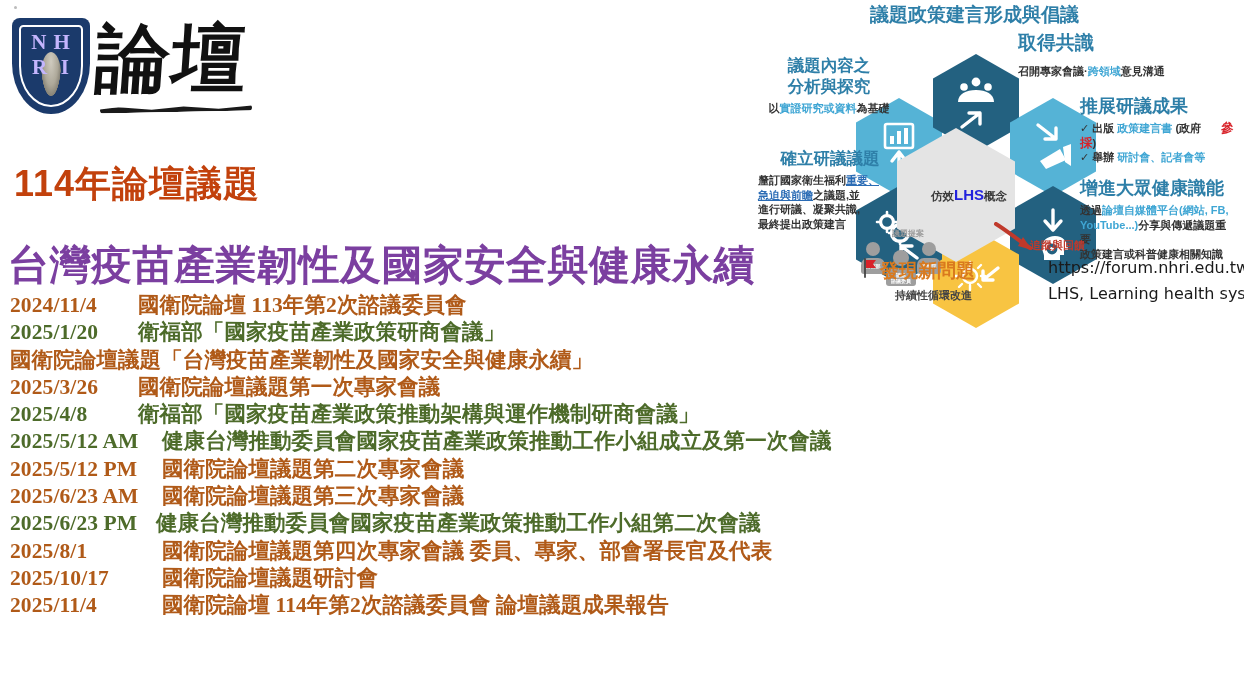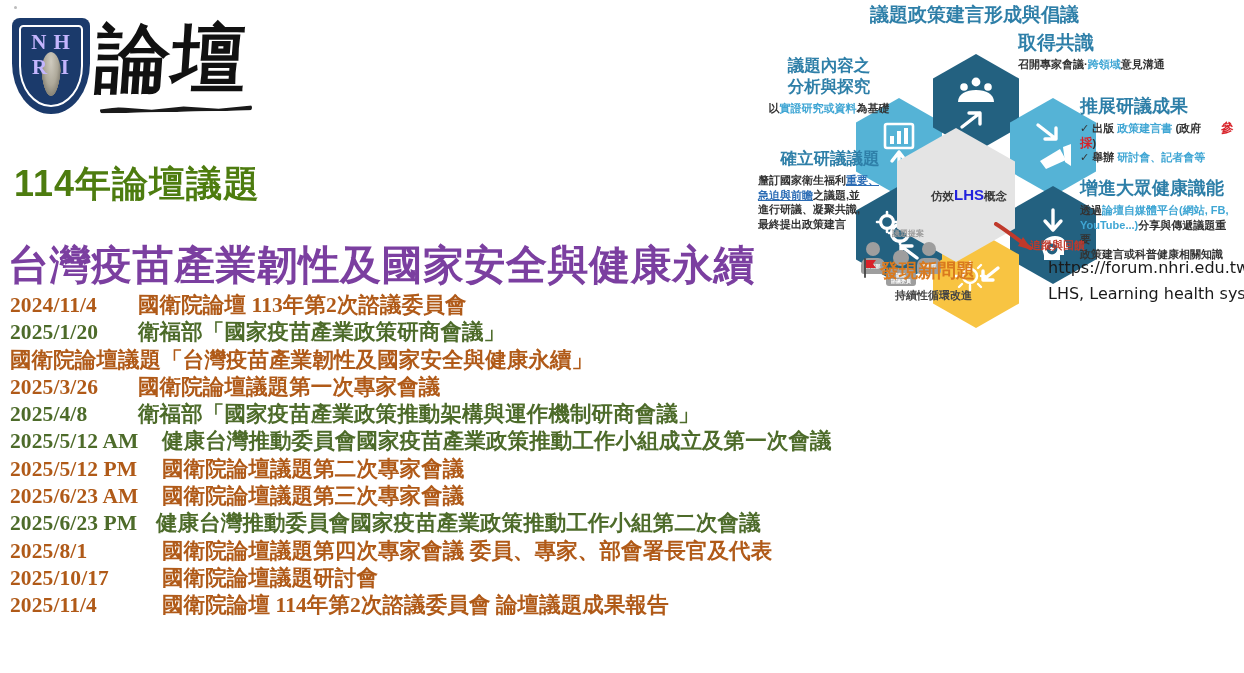--- a/index.html
+++ b/index.html
@@ -45,21 +45,21 @@
   #logo-underline {
     position:absolute; left:92px; top:96px; width:152px; height:6px;
     background:#1a1a1a; border-radius:3px;
     transform: rotate(-1.2deg);
     clip-path: polygon(0 30%, 12% 0, 34% 55%, 55% 10%, 78% 60%, 100% 18%, 100% 100%, 0 100%);
   }
 
   
   #year-title {
     position:absolute; left:14px; top:160px;
-    font-size:36px; font-weight:700; color:#4d7c0f; letter-spacing:1px;
+    font-size:36px; font-weight:700; color:#c2410c; letter-spacing:1px;
     white-space:nowrap;
   }
   #main-title {
     position:absolute; left:8px; top:238px;
     font-size:41px; font-weight:700; color:#7B3FA0; letter-spacing:0.5px;
     white-space:nowrap;
   }
 
   
   #timeline { position:absolute; left:10px; top:292px; width:950px; }
@@ -308,21 +308,21 @@
       <div class="cap-b" style="margin-top:4px; padding-left:12px;">
         <div><span>釐訂國家衛生福利</span><span class="hl-blue" style="text-decoration:underline">重要、</span></div>
         <div><span class="hl-blue" style="text-decoration:underline">急迫與前瞻</span><span>之議題,並</span></div>
         <div>進行研議、凝聚共識,</div>
         <div>最終提出政策建言</div>
       </div>
     </div>
 
     <div class="cap" id="cap-right1">
       <div class="cap-h" style="font-size:19px;">取得共識</div>
-      <div class="cap-b" style="margin-top:4px;">
+      <div class="cap-b" style="margin-top:11px;">
         <span>召開專家會議·</span><span class="hl">跨領域</span><span>意見溝通</span>
       </div>
     </div>
 
     <div class="cap" id="cap-right2">
       <div class="cap-h" style="font-size:18px;">推展研議成果</div>
       <div class="cap-b" style="margin-top:4px;">
         <div><span>✓ 出版 </span><span class="hl">政策建言書</span><span> (政府</span><span class="hl-red" style="font-size:12.5px">參採</span><span>)</span></div>
         <div><span>✓ 舉辦 </span><span class="hl">研討會、記者會等</span></div>
       </div>

